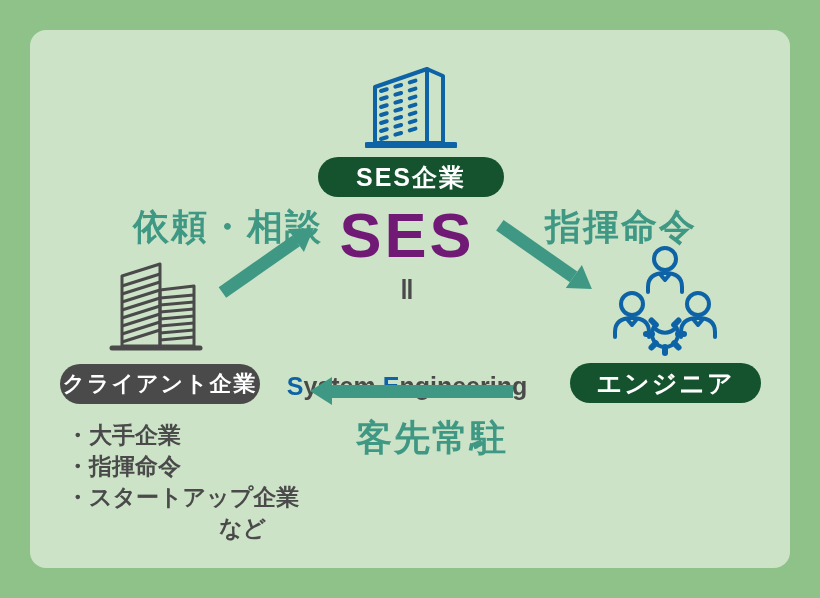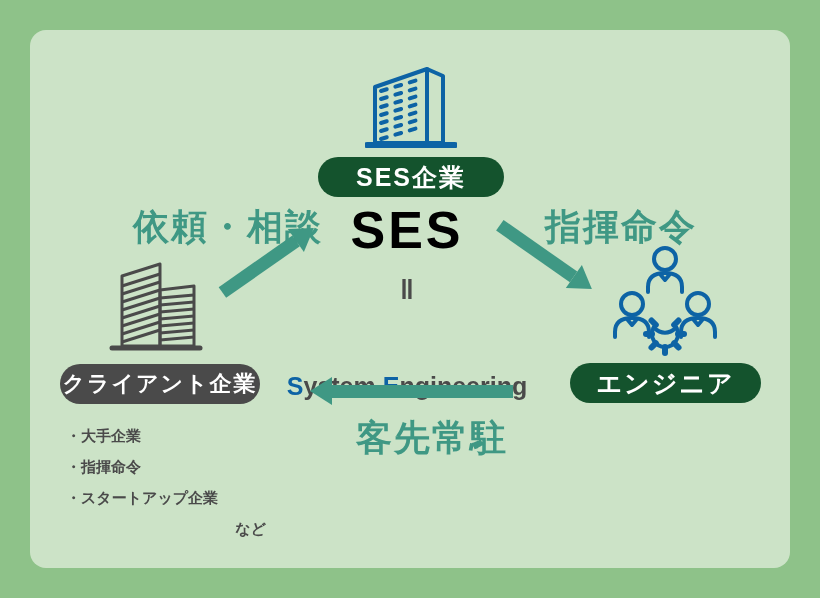--- a/index.html
+++ b/index.html
@@ -38,37 +38,37 @@
     border-top:14px solid transparent;border-bottom:14px solid transparent;
   }
   .arrow .head-l{
     width:0;height:0;
     border-right:22px solid #3f9884;
     border-top:14px solid transparent;border-bottom:14px solid transparent;
   }
   
   .ses-big{
     position:absolute;left:290px;top:204px;width:234px;
-    text-align:center;color:#000000;font-size:52px;font-weight:800;
+    text-align:center;color:#701a75;font-size:63px;font-weight:800;
     letter-spacing:3px;line-height:1;
   }
   .equals-mark{
     position:absolute;left:290px;top:276px;width:234px;
     text-align:center;color:#4a4a4a;font-size:28px;font-weight:700;line-height:1;
   }
   .expansion{
     position:absolute;left:235px;top:306px;width:344px;
     text-align:center;color:#4a4a4a;font-size:25px;font-weight:800;line-height:32px;
     white-space:pre;
   }
   .expansion .cap{color:#0d63a5;}
   
   .notes{
     position:absolute;left:66px;top:420px;width:200px;
-    color:#4a4a4a;font-size:15px;font-weight:700;line-height:31px;
+    color:#4a4a4a;font-size:23px;font-weight:700;line-height:31px;
     white-space:nowrap;
   }
   .notes .note-etc{text-align:right;white-space:normal;}
   svg{display:block;}
 </style>
 </head>
 <body>
 
 <div class="stage">
   <div class="panel"></div>

